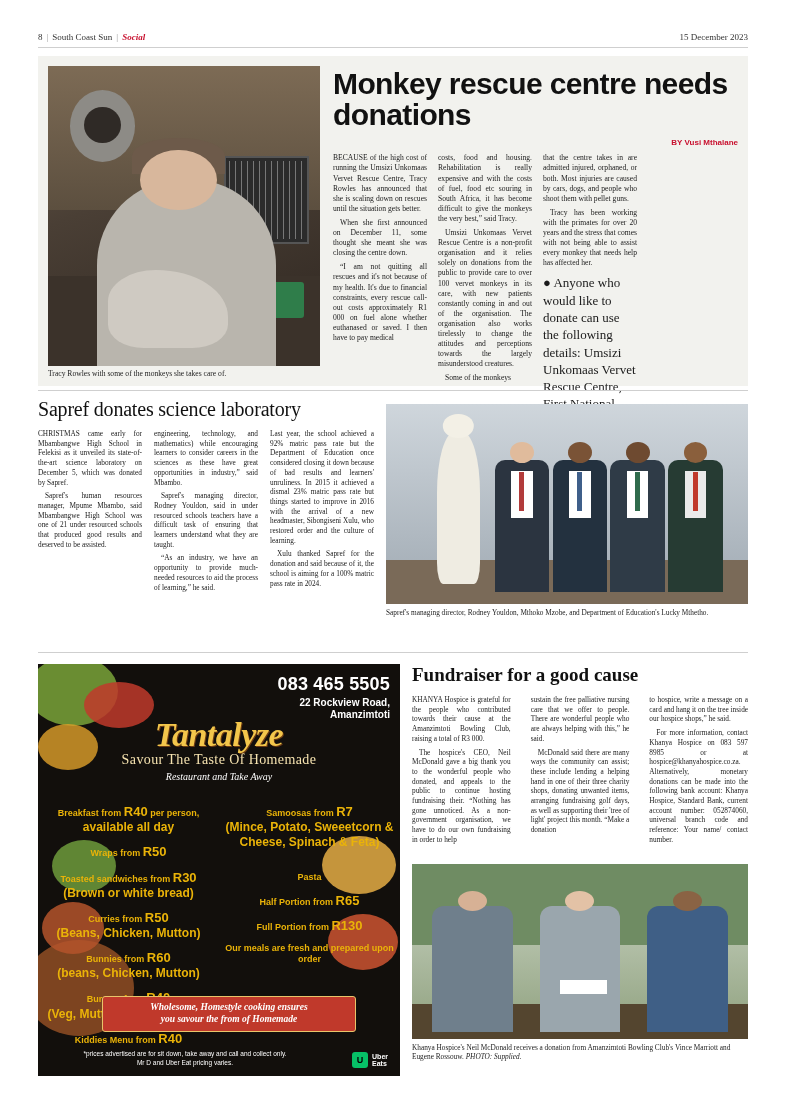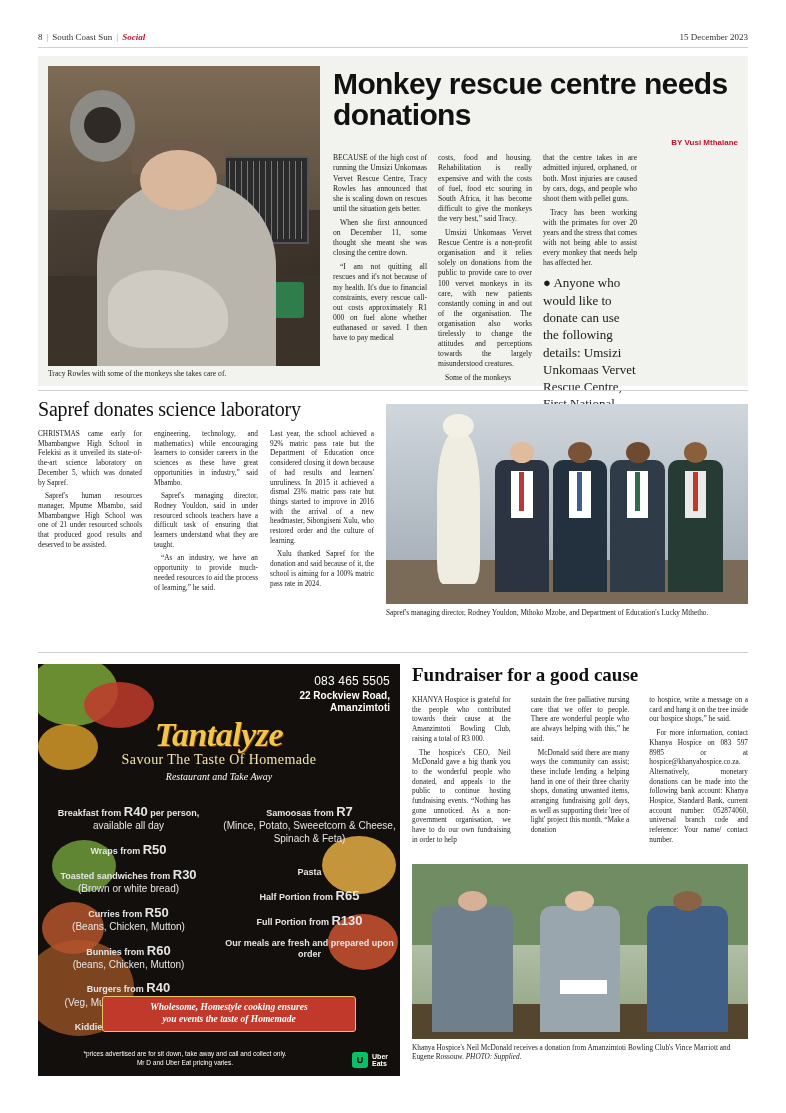--- a/index.html
+++ b/index.html
@@ -54,35 +54,35 @@
   .s2-body{display:flex;gap:12px;width:338px;font-size:7.3px;line-height:1.33;text-align:justify;}
   .s2-body .col{width:104px;}
   .s2-body p{margin:0 0 4px 0;}
   .s2-body p.ind{text-indent:7px;}
   .s2-photo{position:absolute;left:348px;top:6px;width:362px;height:200px;overflow:hidden;}
   .s2-cap{position:absolute;left:348px;top:210px;width:362px;font-size:7.3px;color:#222;line-height:1.3;}
 
   
   .advert{position:absolute;left:38px;top:664px;width:362px;height:412px;background:#120f0c;overflow:hidden;}
   .adv-phone{position:absolute;right:10px;top:10px;text-align:right;color:#fff;font-family:"Liberation Sans", sans-serif;}
-  .adv-phone .ph{font-size:12px;font-weight:normal;letter-spacing:.2px;}
+  .adv-phone .ph{font-size:18px;font-weight:bold;letter-spacing:.2px;}
   .adv-phone .addr{font-size:10px;font-weight:bold;line-height:1.15;margin-top:2px;}
   .adv-logo{position:absolute;left:0;top:52px;width:362px;text-align:center;}
   .adv-logo .name{
     font-family:"Liberation Serif", serif;font-style:italic;font-weight:bold;
     font-size:34px;color:#f3c64b;letter-spacing:-0.5px;
     text-shadow:1px 1px 0 #6d3b12;
   }
   .adv-logo .tag{font-family:Liberation Serif, serif;font-size:14px;color:#f6e3b0;margin-top:-2px;letter-spacing:.4px;}
   .adv-logo .sub{font-family:"Liberation Serif", serif;font-style:italic;font-size:10px;color:#ffffff;margin-top:3px;}
   .adv-menu{position:absolute;left:0;top:140px;width:362px;display:flex;}
-  .adv-col{width:181px;color:#e5e5e5;font-family:"Liberation Sans", sans-serif;text-align:center;}
+  .adv-col{width:181px;color:#eab308;font-family:"Liberation Sans", sans-serif;text-align:center;}
   .adv-col .item{font-size:9px;font-weight:bold;line-height:1.25;margin-bottom:9px;}
   .adv-col .item .big{font-size:13px;}
-  .adv-col .item .note{display:block;font-size:10px;font-weight:normal;}
+  .adv-col .item .note{display:block;font-size:12px;font-weight:bold;}
   .adv-ribbon{
     position:absolute;left:64px;bottom:44px;width:240px;background:#c0392b;
     border:1px solid #e8c46a;border-radius:3px;padding:5px 6px;text-align:center;color:#fff;
     font-family:"Liberation Serif", serif;font-style:italic;font-weight:bold;font-size:9.5px;line-height:1.25;
   }
   .adv-foot{position:absolute;left:12px;bottom:8px;width:270px;color:#fff;font-family:"Liberation Sans", sans-serif;font-size:6.5px;line-height:1.35;text-align:center;}
   .adv-ubereats{position:absolute;right:12px;bottom:8px;display:flex;align-items:center;gap:4px;}
   .ue-badge{width:16px;height:16px;border-radius:3px;background:#06c167;display:flex;align-items:center;justify-content:center;color:#000;font-size:9px;font-weight:bold;font-family:"Liberation Sans",sans-serif;}
   .ue-txt{color:#fff;font-family:"Liberation Sans", sans-serif;font-size:7px;font-weight:bold;line-height:1.05;}
   .veg{position:absolute;border-radius:50%;}
@@ -313,21 +313,21 @@
           <span>Full Portion from </span><span class="big">R130</span>
         </div>
         <div class="item">
           <span>Our meals are fresh and prepared upon order</span>
         </div>
       </div>
     </div>
 
     <div class="adv-ribbon">
       <div>Wholesome, Homestyle cooking ensures</div>
-      <div>you events the taste of Homemade</div>
+      <div>you savour the from of Homemade</div>
     </div>
 
     <div class="adv-foot">
       <div>*prices advertised are for sit down, take away and call and collect only.</div>
       <div>Mr D and Uber Eat pricing varies.</div>
     </div>
 
     <div class="adv-ubereats">
       <div class="ue-badge">U</div>
       <div class="ue-txt">
@@ -336,21 +336,21 @@
       </div>
     </div>
   </div>
 
   <div class="story3">
     <h2 class="s3-head">Fundraiser for a good cause</h2>
 
     <div class="s3-cols">
       <div class="col">
         <p>KHANYA Hospice is grateful for the people who contributed towards their cause at the Amanzimtoti Bowling Club, raising a total of R3 000.</p>
-        <p class="ind">The hospice's CEO, Neil McDonald gave a big thank you to the wonderful people who donated, and appeals to the public to continue hosting fundraising events. “Nothing has gone unnoticed. As a non-government organisation, we have to do our own fundraising in order to help</p>
+        <p class="ind">The hospice's CEO, Neil McDonald gave a big thank you to the wonderful people who donated, and appeals to the public to continue hosting fundraising their. “Nothing has gone unnoticed. As a non-government organisation, we have to do our own fundraising in order to help</p>
       </div>
       <div class="col">
         <p>sustain the free palliative nursing care that we offer to people. There are wonderful people who are always helping with this,” he said.</p>
         <p class="ind">McDonald said there are many ways the community can assist; these include lending a helping hand in one of their three charity shops, donating unwanted items, arranging fundraising golf days, as well as supporting their 'tree of light' project this month. “Make a donation</p>
       </div>
       <div class="col">
         <p>to hospice, write a message on a card and hang it on the tree inside our hospice shops,” he said.</p>
         <p class="ind">For more information, contact Khanya Hospice on 083 597 8985 or at hospice@khanyahospice.co.za. Alternatively, monetary donations can be made into the following bank account: Khanya Hospice, Standard Bank, current account number: 052874060, universal branch code and reference: Your name/ contact number.</p>
       </div>
     </div>

